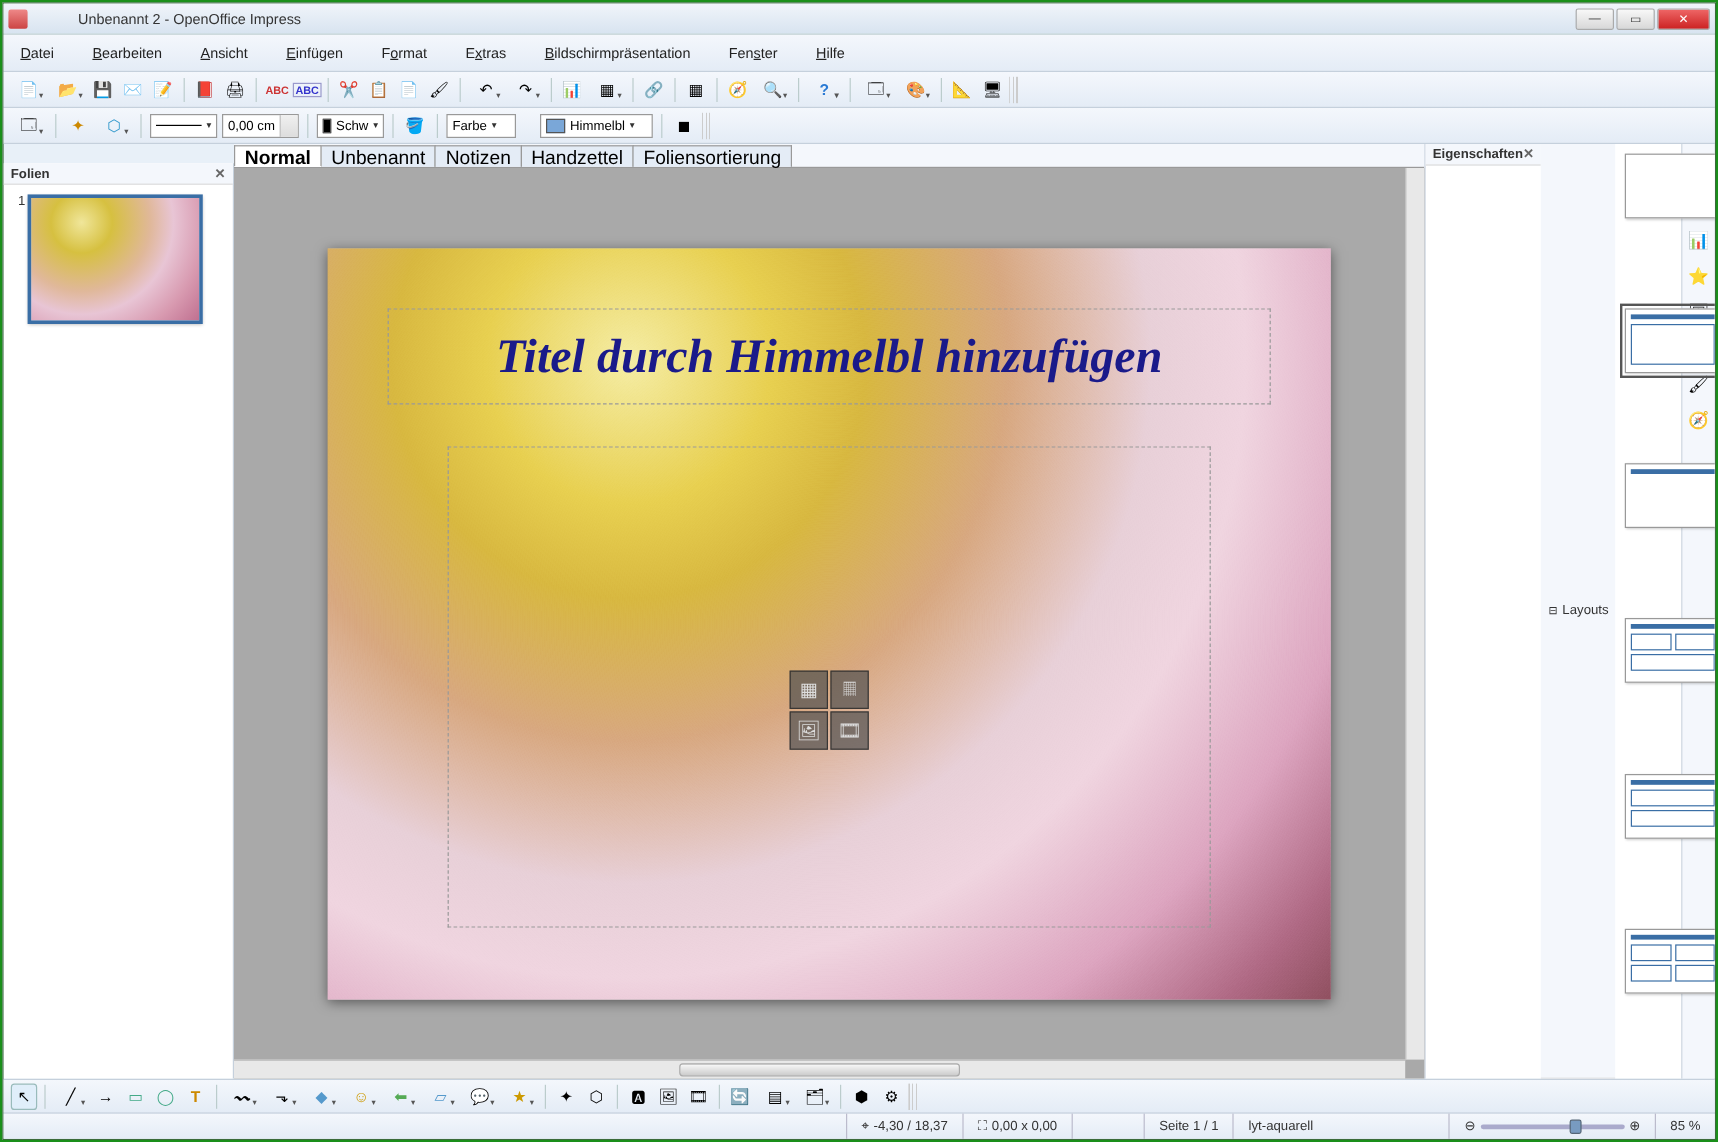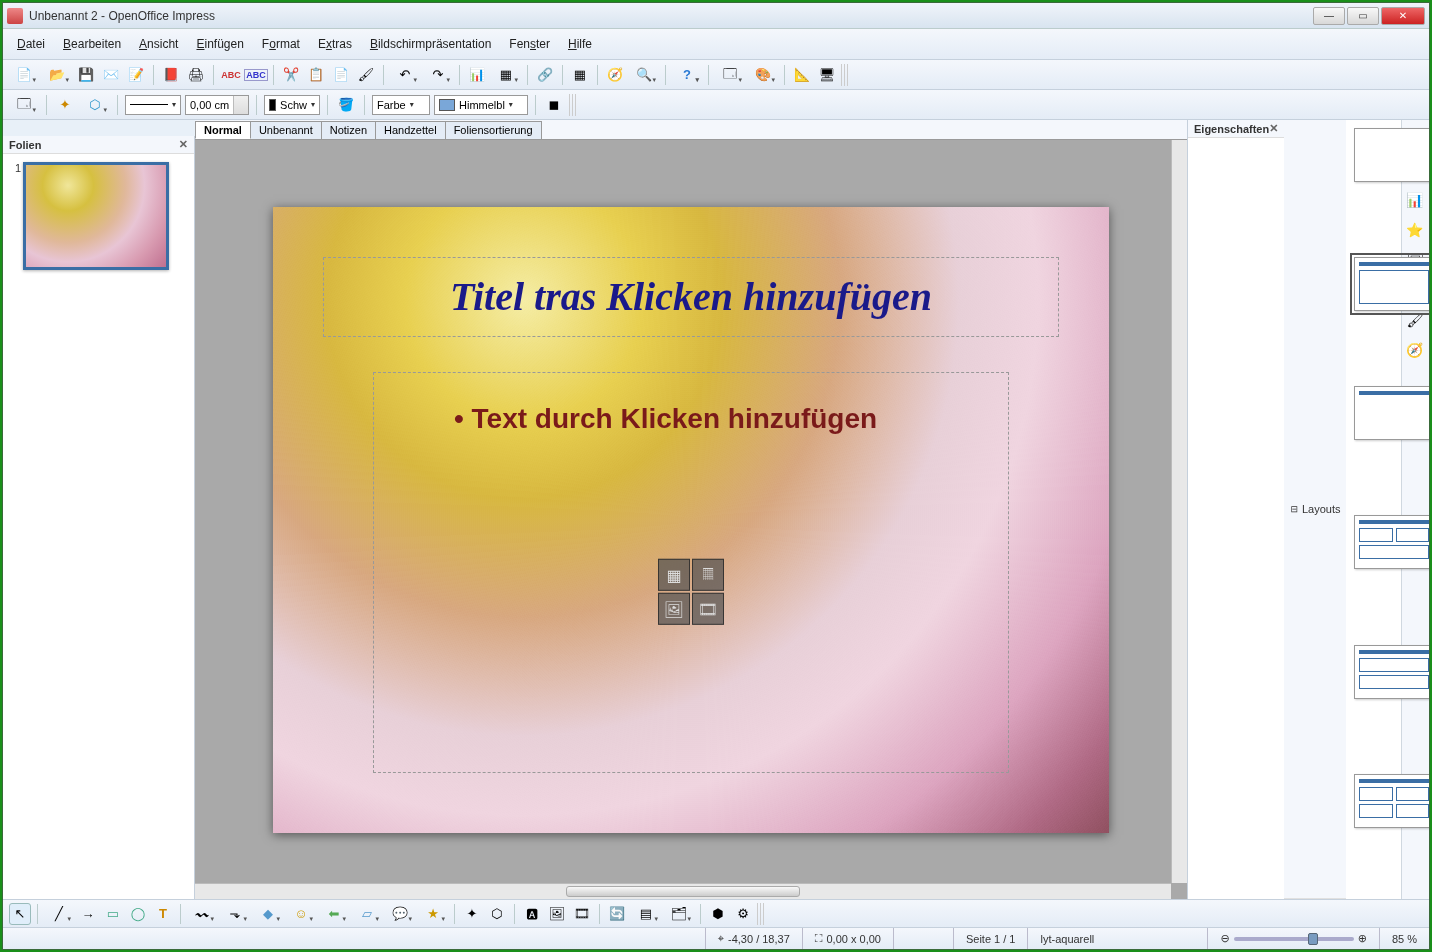--- a/index.html
+++ b/index.html
@@ -1,25 +1,25 @@
 <!DOCTYPE html>
 <html><head>
 <meta charset="utf-8">
 <style>
 * { box-sizing: border-box; margin: 0; padding: 0; font-family: "Segoe UI", Tahoma, sans-serif; }
 body { width: 1432px; height: 952px; overflow: hidden; background: #1a8f1a; position: relative; }
 .window { position: absolute; inset: 2px; background: #e8f0f8; display: flex; flex-direction: column; border: 1px solid #3a6a3a; }
-.titlebar { height: 26px; background: linear-gradient(#f0f4fa, #d8e4f0); display: flex; align-items: center; padding: 0 4px; font-size: 12px; color: #333; border-bottom: 1px solid #bcc; }
+.titlebar { height: 26px; background: linear-gradient(#f0f4fa, #d8e4f0); display: flex; align-items: center; padding: 0 4px; font-size: 12px; color: #333; border-bottom: 1px solid #bcc; gap: 36px; }
 .titlebar .app-icon { width: 16px; height: 16px; background: linear-gradient(#e88,#c44); border-radius: 2px; margin-right: 6px; display: inline-block; }
 .titlebar .title { flex: 1; }
 .winbtns { display: flex; gap: 2px; }
 .winbtn { width: 32px; height: 18px; background: linear-gradient(#f8f8f8,#d8d8d8); border: 1px solid #aaa; border-radius: 2px; font-size: 10px; display: flex; align-items: center; justify-content: center; cursor: pointer; }
 .winbtn.close { width: 44px; background: linear-gradient(#e66,#c22); color: #fff; }
 
-.menubar { height: 22px; background: linear-gradient(#f4f7fc,#e4ecf6); border-bottom: 1px solid #c5d0dc; display: flex; align-items: center; padding: 15px 6px; font-size: 12px; color: #222; gap: 2px; }
+.menubar { height: 22px; background: linear-gradient(#f4f7fc,#e4ecf6); border-bottom: 1px solid #c5d0dc; display: flex; align-items: center; padding: 15px 6px; font-size: 12px; color: #222; gap: 16px; }
 .menubar span { padding: 2px 8px; cursor: pointer; border-radius: 2px; }
 .menubar span u { text-decoration: underline; }
 
 .toolbar { height: 30px; background: linear-gradient(#f4f7fc,#e4ecf6); border-bottom: 1px solid #c5d0dc; display: flex; align-items: center; padding: 0 6px; gap: 3px; }
 .tbtn { width: 22px; height: 22px; border: 1px solid transparent; border-radius: 3px; display: flex; align-items: center; justify-content: center; cursor: pointer; position: relative; font-size: 13px; }
 .tbtn.dd { width: 30px; }
 .tbtn.dd::after { content: "▾"; font-size: 7px; position: absolute; right: 2px; bottom: 1px; color: #555; }
 .sep { width: 1px; height: 20px; background: #bcc; margin: 0 3px; }
 .endcap { width: 8px; height: 22px; background: repeating-linear-gradient(90deg,#ccc 0,#ccc 1px,transparent 1px,transparent 3px); }
 
@@ -27,34 +27,34 @@
 .combo { height: 20px; border: 1px solid #999; background: #fff; display: flex; align-items: center; padding: 0 4px; gap: 4px; }
 .combo .arrow { font-size: 8px; color: #333; }
 .line-style-combo { width: 56px; }
 .spin { width: 64px; height: 20px; border: 1px solid #999; background: #fff; display: flex; align-items: center; padding: 0 4px; position: relative; }
 .spin::after { content: ""; position: absolute; right: 0; top: 0; bottom: 0; width: 14px; border-left: 1px solid #bbb; background: linear-gradient(#f0f0f0,#ddd); }
 .color-combo { width: 56px; text-align: right; }
 .swatch { width: 16px; height: 12px; border: 1px solid #555; }
 .swatch.black { background: #000; }
 .swatch.skyblue { background: #7aa7d8; }
 .fill-type-combo { width: 58px; }
-.fill-color-combo { width: 94px; }
+.fill-color-combo { width: 94px; margin-left: 16px; }
 
 .workspace { flex: 1; display: flex; overflow: hidden; }
 
 .slidespanel { width: 192px; background: #fff; border-right: 1px solid #c5d0dc; display: flex; flex-direction: column; margin-top: 16px; }
 .panel-header { height: 18px; font-size: 11px; font-weight: bold; color: #333; padding: 1px 6px; display: flex; align-items: center; justify-content: space-between; border-bottom: 1px solid #ddd; background: #f4f7fc; }
 .panel-header .x { cursor: pointer; color: #666; font-size: 11px; }
 .thumbs { padding: 8px 10px; }
 .thumb-slot { position: relative; }
 .thumb-num { position: absolute; top: 0; left: 2px; font-size: 11px; color: #333; }
 .thumb { margin-left: 10px; width: 146px; height: 108px; border: 3px solid #3a6ea5; background: radial-gradient(circle at 30% 20%, #f0e69a 0%, #d6c040 20%, #e0b89a 45%, #e8c5d5 60%, #d89ab0 80%, #c07090 100%); box-shadow: 0 1px 3px rgba(0,0,0,.3); }
 
 .center { flex: 1; display: flex; flex-direction: column; background: #fff; }
-.viewtabs { height: 20px; display: flex; border-bottom: 1px solid #999; font-size: 11px; background: #f4f7fc; }
+.viewtabs { height: 20px; display: flex; border-bottom: 1px solid #999; font-size: 16px; background: #f4f7fc; }
 .viewtab { padding: 2px 8px; border: 1px solid #999; border-bottom: none; background: #e4ecf6; cursor: pointer; margin-right: -1px; margin-top: 1px; }
 .viewtab.active { background: #fff; font-weight: bold; border-bottom: 1px solid #fff; position: relative; z-index: 1; }
 .editarea { flex: 1; background: #a9a9a9; display: flex; justify-content: center; align-items: center; overflow: hidden; position: relative; }
 .slide { width: 836px; height: 626px; background: radial-gradient(circle at 30% 15%, #f5eda5 0%, #e8d050 15%, #d8b840 25%, #d8a880 40%, #e8d0d8 55%, #f0d5e0 65%, #dda5c0 80%, #b06a85 92%, #905060 100%); box-shadow: 0 2px 10px rgba(0,0,0,.5); position: relative; overflow: hidden; }
 .slide::before { content:""; position:absolute; inset:0; background: repeating-radial-gradient(circle, rgba(255,255,255,.02) 0, rgba(0,0,0,.02) 2px); mix-blend-mode: overlay; }
 .title-ph { position: absolute; top: 50px; left: 50px; right: 50px; height: 80px; border: 1px dashed #999; display: flex; align-items: center; justify-content: center; font-family: Georgia, serif; font-style: italic; font-weight: bold; font-size: 40px; color: #1a1a8a; }
 .content-ph { position: absolute; top: 165px; left: 100px; right: 100px; bottom: 60px; border: 1px dashed #999; }
 .bullet { position: absolute; top: 30px; left: 80px; font-family: Arial, sans-serif; font-weight: bold; font-size: 28px; color: #7a1a1a; }
 .bullet::before { content: "• "; }
 .insert-grid { position: absolute; top: 50%; left: 50%; transform: translate(-50%, -20%); display: grid; grid-template-columns: 32px 32px; grid-template-rows: 32px 32px; gap: 2px; }
@@ -211,23 +211,22 @@
     <div class="center">
       <div class="viewtabs">
         <div class="viewtab active">Normal</div>
         <div class="viewtab">Unbenannt</div>
         <div class="viewtab">Notizen</div>
         <div class="viewtab">Handzettel</div>
         <div class="viewtab">Foliensortierung</div>
       </div>
       <div class="editarea">
         <div class="slide">
-          <div class="title-ph">Titel tras Klicken hinzufügen</div>
+          <div class="title-ph">Titel durch Himmelbl hinzufügen</div>
           <div class="content-ph">
-            <div class="bullet">Text durch Klicken hinzufügen</div>
             <div class="insert-grid">
               <div>▦</div>
               <div>𝄜</div>
               <div>🖼</div>
               <div>🎞</div>
             </div>
           </div>
         </div>
         <div class="editscroll-v"></div>
         <div class="editscroll-h">

